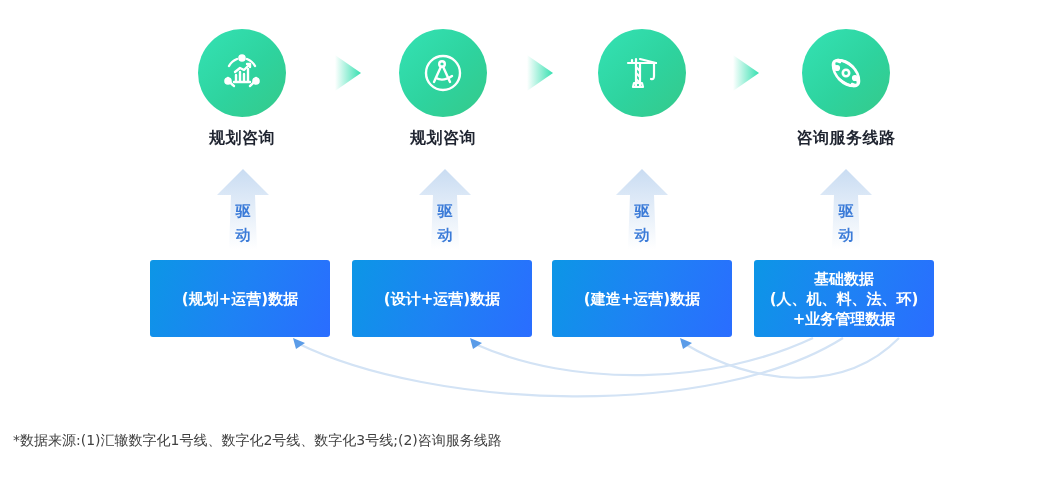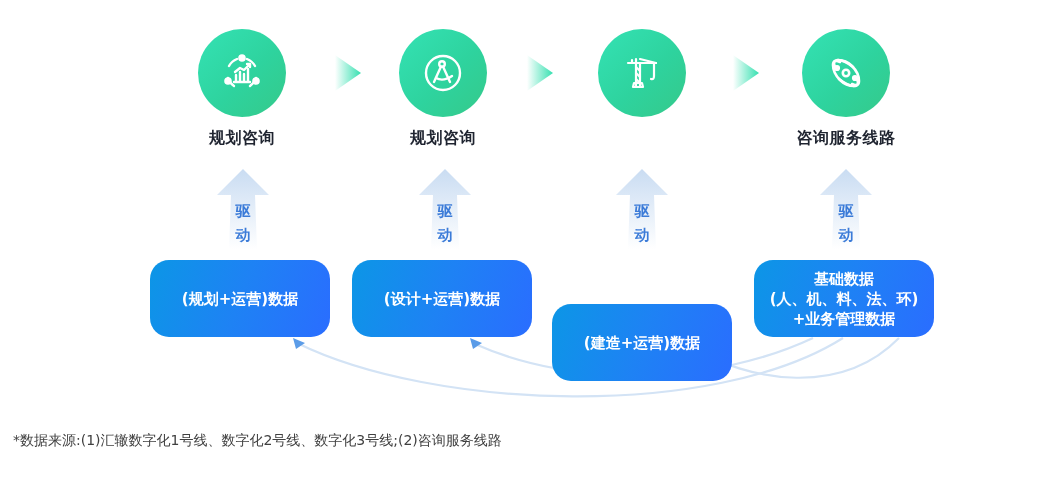--- a/index.html
+++ b/index.html
@@ -13,21 +13,21 @@
   .circle svg { width:44px; height:44px; }
   .stage-label { position:absolute; width:200px; text-align:center;
                  font-size:16px; font-weight:bold; color:#1f2430; letter-spacing:0.5px; }
 
   .chev { position:absolute; width:30px; height:40px; }
 
   .drive { position:absolute; width:56px; height:82px; }
   .drive-text { position:absolute; width:56px; text-align:center; font-size:15px;
                 font-weight:bold; color:#3b7bd8; line-height:24px; }
 
-  .box { position:absolute; width:180px; height:77px; border-radius:19px;
+  .box { position:absolute; width:180px; height:77px; border-radius:3px;
          background:linear-gradient(110deg,#0c96e6 0%,#1e82f4 50%,#2a6dff 100%);
          display:flex; align-items:center; justify-content:center; text-align:center;
          color:#ffffff; font-weight:bold; font-size:15px; line-height:20px; }
   .box .multi { font-size:15px; line-height:20px; }
 
   .links { position:absolute; left:0; top:0; width:1060px; height:480px; pointer-events:none; }
 
   .footnote { position:absolute; left:0; top:432px; width:1060px; 
               font-size:14px; color:#404040; }
 </style>
@@ -160,21 +160,21 @@
       <path d="M667 338 L679 343 L670 349 Z"></path>
     </g>
   </svg>
 
   <div class="box" style="left:339px;top:260px;">
     <div>(设计+运营)数据</div>
   </div>
   <div class="box" style="left:137px;top:260px;">
     <div>(规划+运营)数据</div>
   </div>
-  <div class="box" style="left:539px;top:260px;margin-top:44px;">
+  <div class="box" style="left:539px;top:260px;">
     <div>(建造+运营)数据</div>
   </div>
   <div class="box" style="left:741px;top:260px;">
     <div class="multi">
       <div>基础数据</div>
       <div>(人、机、料、法、环)</div>
       <div>+业务管理数据</div>
     </div>
   </div>
 

